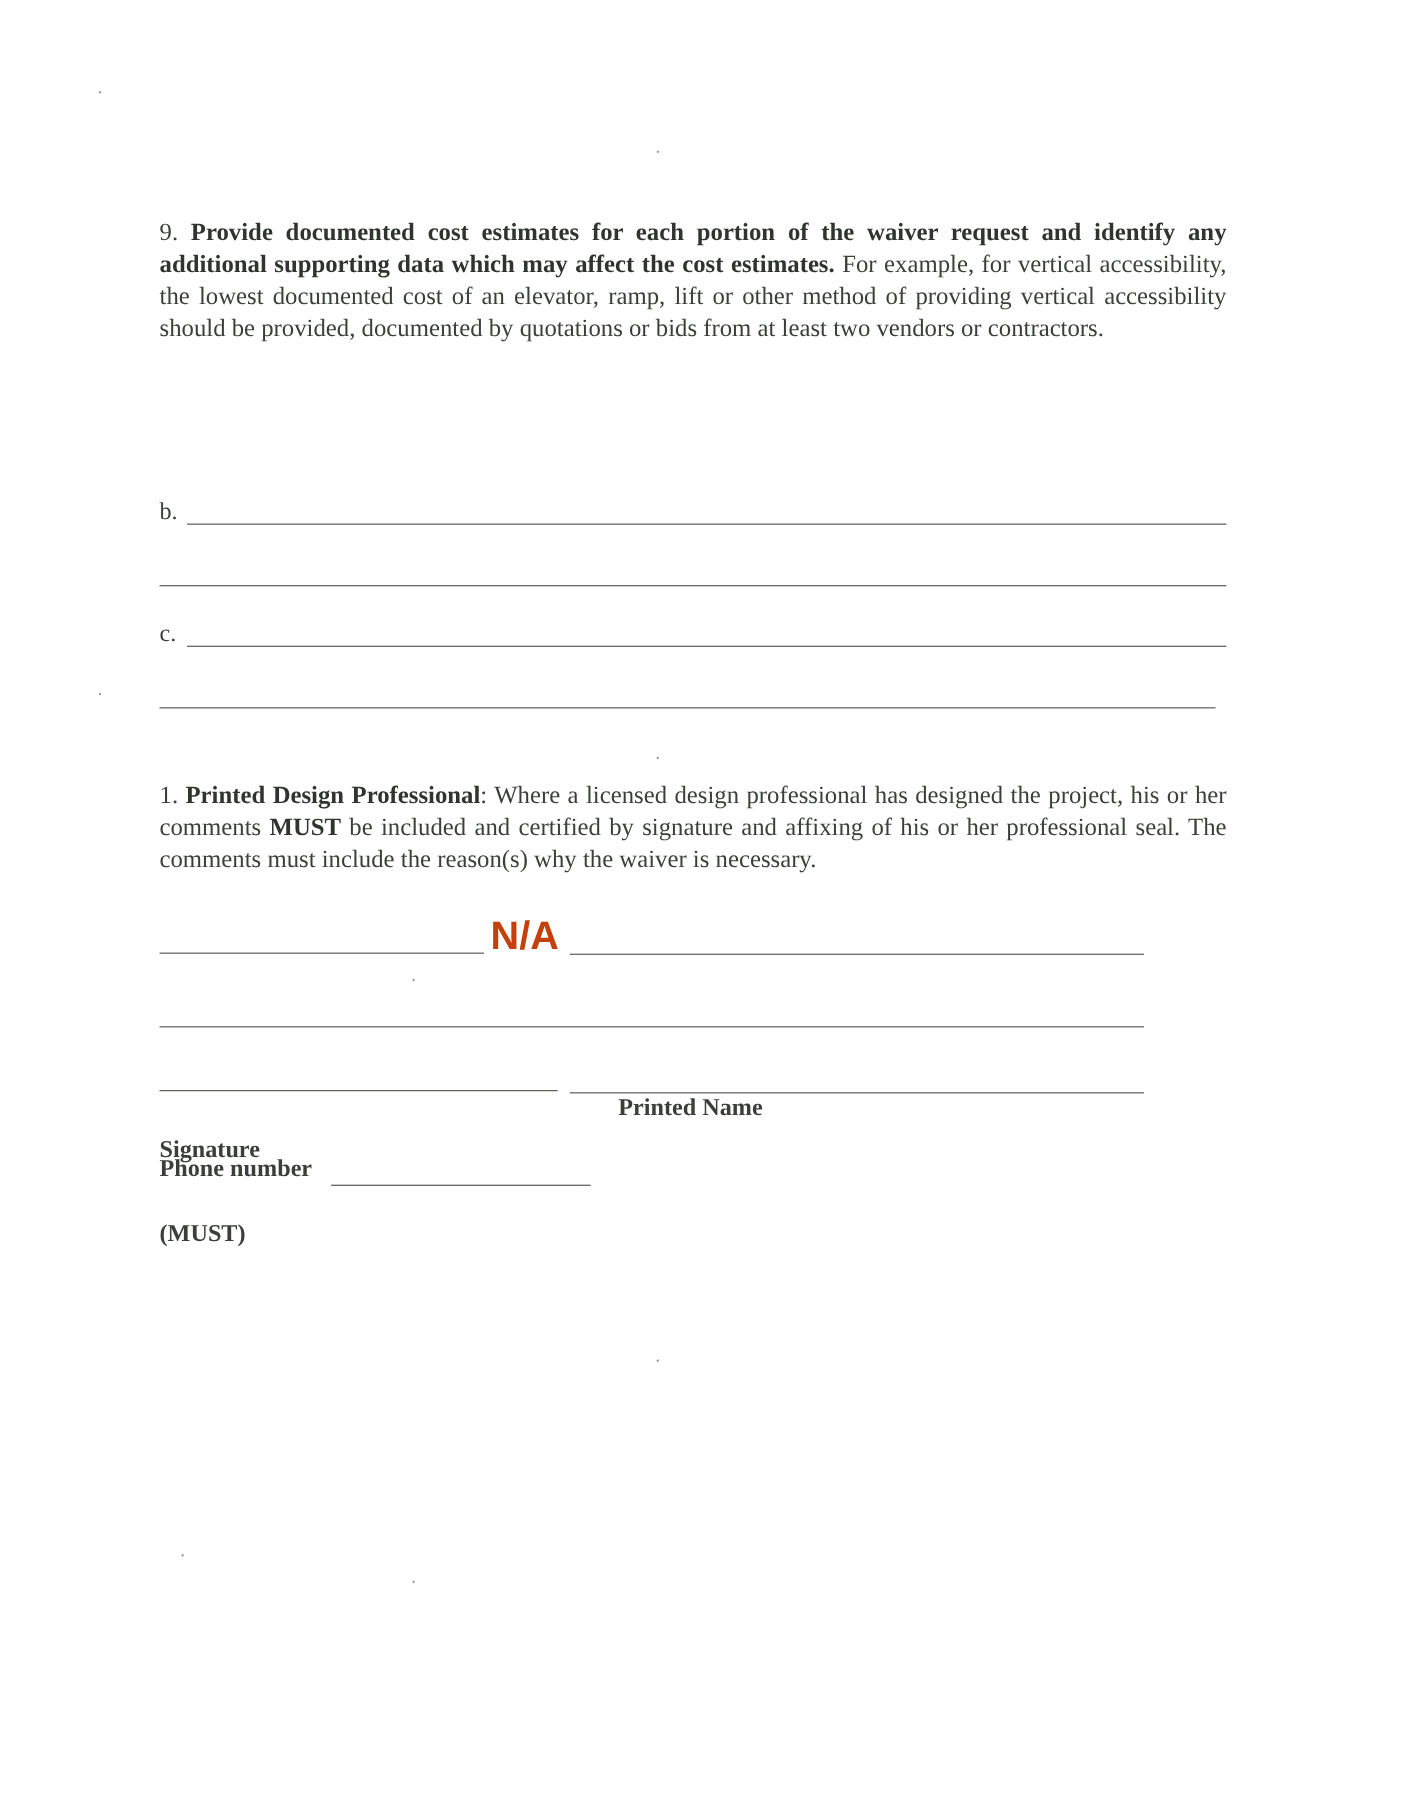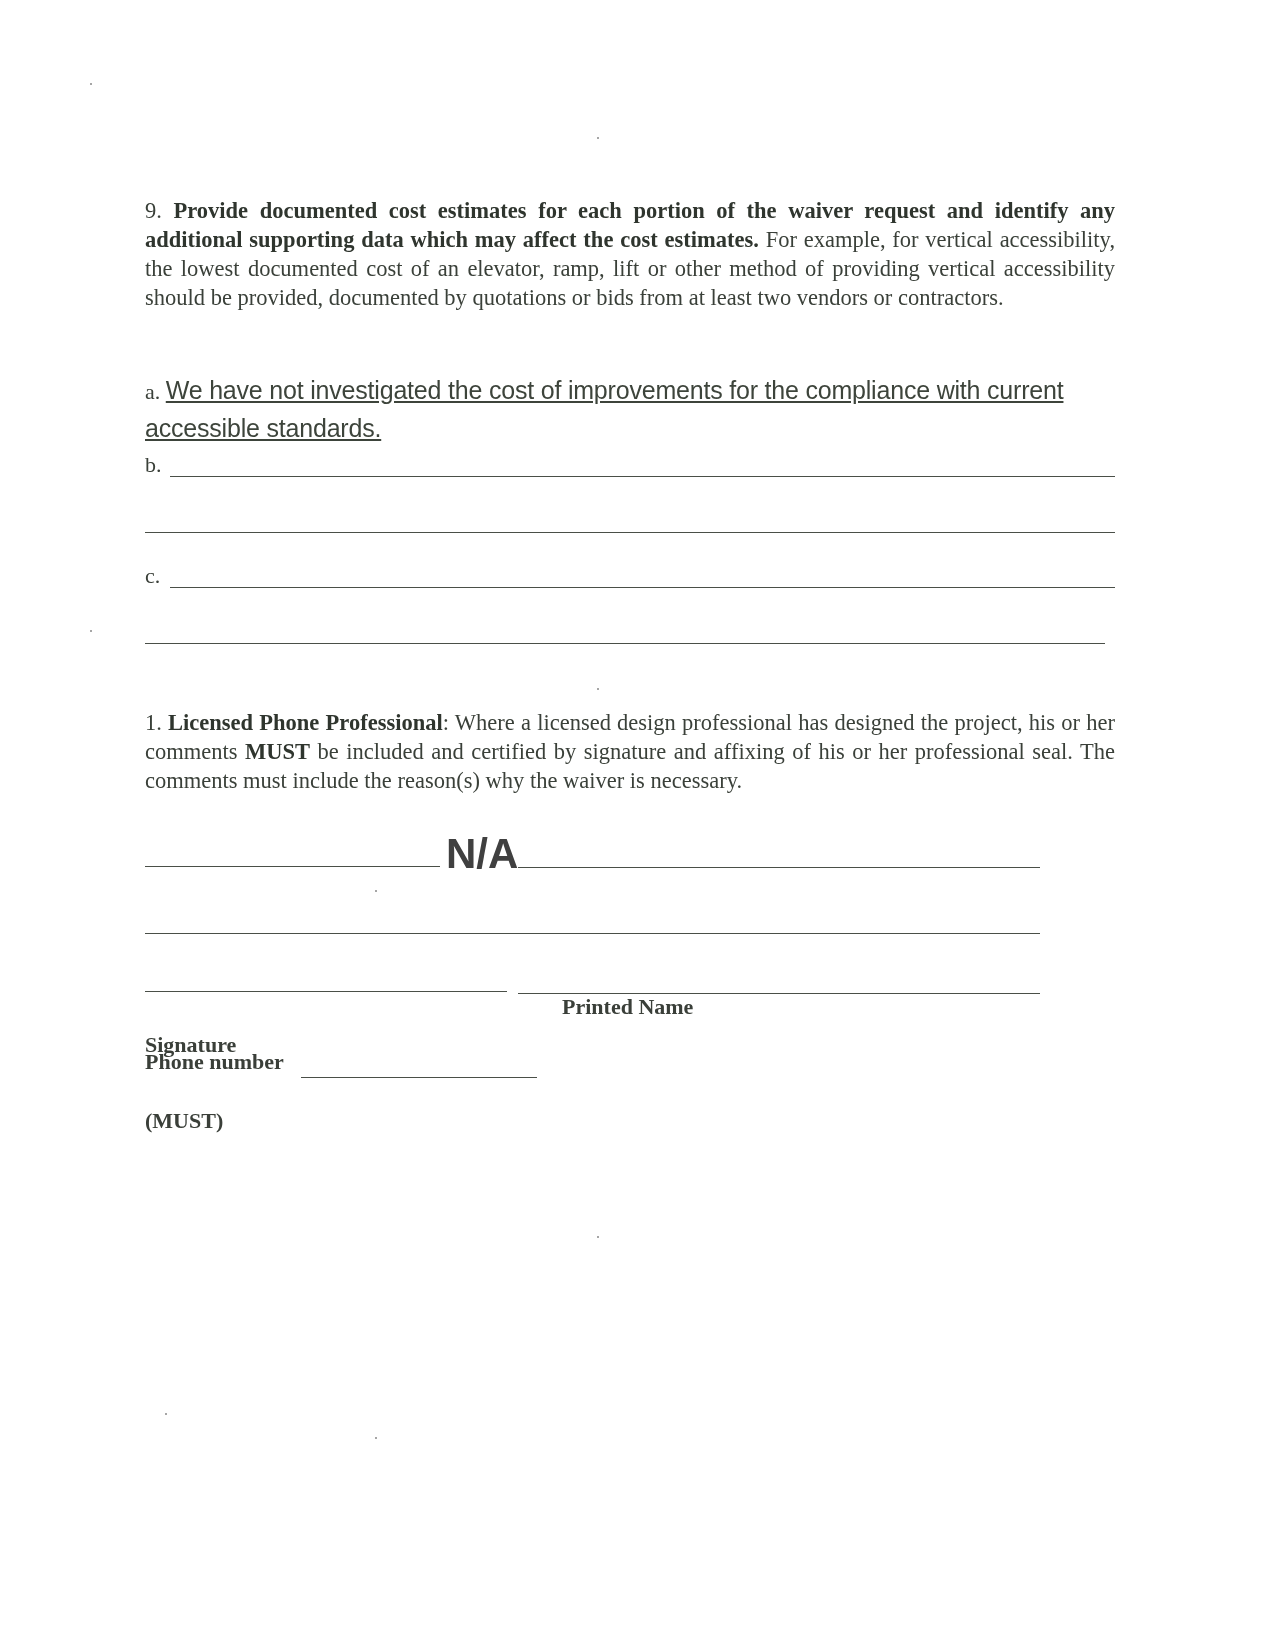--- a/index.html
+++ b/index.html
@@ -23,52 +23,48 @@
     .ans-a .lbl { font-family:"Liberation Serif", serif; font-size:22px; }
     .ans-a .txt {
       font-family:"Liberation Sans", "DejaVu Sans", sans-serif;
       font-size:25px; text-decoration:underline; color:#3d443b; letter-spacing:-0.2px;
     }
     .line-lbl { position:absolute; left:145px; font-size:22px; }
     .rule { position:absolute; height:0; border-top:1.6px solid #4a4f48; }
     .na {
       position:absolute; left:446px; top:830px;
       font-family:"Liberation Sans", "DejaVu Sans", sans-serif;
-      font-weight:bold; font-size:42px; color:#404040;
+      font-weight:bold; font-size:36px; color:#c2410c;
     }
     .caption { position:absolute; font-weight:bold; font-size:22px; color:#3a3f39; }
     .speck { position:absolute; width:2px; height:2px; background:#888; border-radius:1px; }
   </style>
 </head>
 <body>
 
 <div class="page">
 
   <p class="para" id="p9">
     <span>9.</span>
     <b>Provide documented cost estimates for each portion of the waiver request and identify any additional supporting data which may affect the cost estimates.</b>
     <span>For example, for vertical accessibility, the lowest documented cost of an elevator, ramp, lift or other method of providing vertical accessibility should be provided, documented by quotations or bids from at least two vendors or contractors.</span>
   </p>
 
-  <div class="ans-a">
-    <span class="lbl">a.</span>
-    <span class="txt">We have not investigated the cost of improvements for the compliance with current accessible standards.</span>
-  </div>
 
   <span class="line-lbl" style="top:452px;">b.</span>
   <div class="rule" style="left:170px; top:476px; width:945px;"></div>
   <div class="rule" style="left:145px; top:532px; width:970px;"></div>
 
   <span class="line-lbl" style="top:563px;">c.</span>
   <div class="rule" style="left:170px; top:587px; width:945px;"></div>
   <div class="rule" style="left:145px; top:643px; width:960px;"></div>
 
   <p class="para" id="p10">
     <span>1.</span>
-    <b>Licensed Phone Professional</b><span>: Where a licensed design professional has designed the project, his or her comments </span><b>MUST</b><span> be included and certified by signature and affixing of his or her professional seal. The comments must include the reason(s) why the waiver is necessary.</span>
+    <b>Printed Design Professional</b><span>: Where a licensed design professional has designed the project, his or her comments </span><b>MUST</b><span> be included and certified by signature and affixing of his or her professional seal. The comments must include the reason(s) why the waiver is necessary.</span>
   </p>
 
   <div class="rule" style="left:145px; top:866px; width:295px;"></div>
   <span class="na">N/A</span>
   <div class="rule" style="left:518px; top:867px; width:522px;"></div>
   <div class="rule" style="left:145px; top:933px; width:895px;"></div>
 
   <div class="rule" style="left:145px; top:991px; width:362px;"></div>
   <div class="rule" style="left:518px; top:993px; width:522px;"></div>
   <span class="caption" style="left:145px; top:1032px;">Signature</span>

